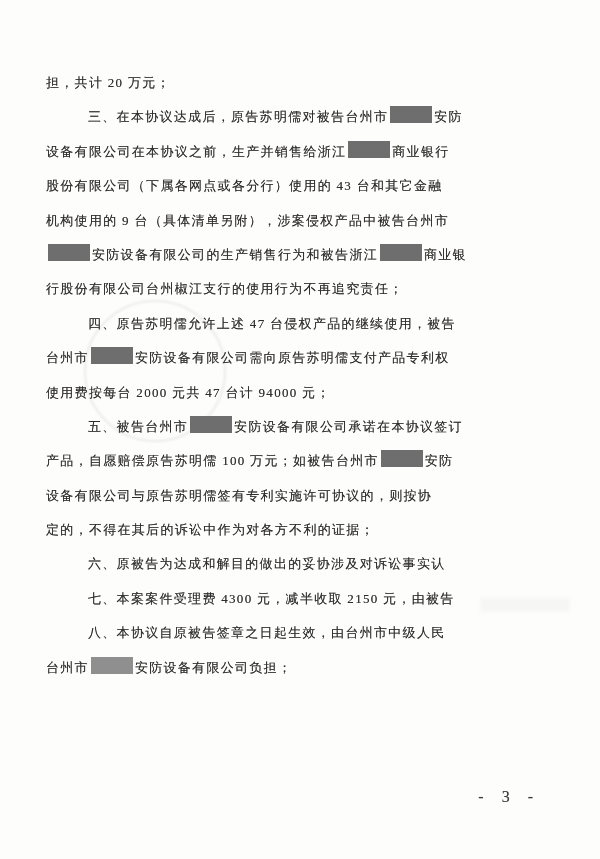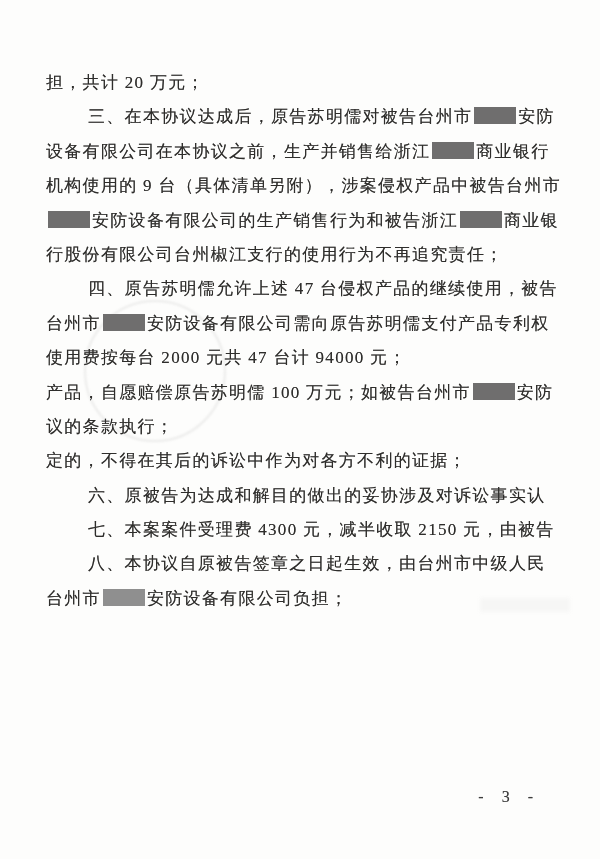--- a/index.html
+++ b/index.html
@@ -17,21 +17,21 @@
   }
   .content {
     position: absolute;
     left: 46px;
     top: 66px;
     width: 512px;
   }
   .line {
     height: 34.4px;
     line-height: 34.4px;
-    font-size: 17px;
+    font-size: 13px;
     letter-spacing: 1.3px;
     color: var(--text-color, #2e2d2b);
     white-space: nowrap;
     text-shadow: 0 0 0.5px rgba(45,45,45,0.55);
   }
   .line.indent { padding-left: 42px; }
   .seg { display: inline; }
   .redact {
     display: inline-block;
     width: 42px;
@@ -75,28 +75,30 @@
 </head>
 <body>
 
 <div class="page">
   <div class="seal-ghost"></div>
   <div class="smudge"></div>
   <div class="content">
       <div class="line"><span class="seg">担，共计 20 万元；</span></div>
       <div class="line indent"><span class="seg">三、在本协议达成后，原告苏明儒对被告台州市</span><span class="redact dark"></span><span class="seg">安防</span></div>
       <div class="line"><span class="seg">设备有限公司在本协议之前，生产并销售给浙江</span><span class="redact dark"></span><span class="seg">商业银行</span></div>
+      <div class="line"><span class="seg">股份有限公司（下属各网点或各分行）使用的 43 台和其它金融</span></div>
       <div class="line"><span class="seg">机构使用的 9 台（具体清单另附），涉案侵权产品中被告台州市</span></div>
       <div class="line"><span class="redact dark"></span><span class="seg">安防设备有限公司的生产销售行为和被告浙江</span><span class="redact dark"></span><span class="seg">商业银</span></div>
       <div class="line"><span class="seg">行股份有限公司台州椒江支行的使用行为不再追究责任；</span></div>
       <div class="line indent"><span class="seg">四、原告苏明儒允许上述 47 台侵权产品的继续使用，被告</span></div>
       <div class="line"><span class="seg">台州市</span><span class="redact dark"></span><span class="seg">安防设备有限公司需向原告苏明儒支付产品专利权</span></div>
       <div class="line"><span class="seg">使用费按每台 2000 元共 47 台计 94000 元；</span></div>
+      <div class="line indent"><span class="seg">五、被告台州市</span><span class="redact dark"></span><span class="seg">安防设备有限公司承诺在本协议签订</span></div>
       <div class="line"><span class="seg">产品，自愿赔偿原告苏明儒 100 万元；如被告台州市</span><span class="redact dark"></span><span class="seg">安防</span></div>
-      <div class="line"><span class="seg">议的条款执行；</span></div>
+      <div class="line"><span class="seg">设备有限公司与原告苏明儒签有专利实施许可协议的，则按协</span></div>
       <div class="line"><span class="seg">定的，不得在其后的诉讼中作为对各方不利的证据；</span></div>
       <div class="line indent"><span class="seg">六、原被告为达成和解目的做出的妥协涉及对诉讼事实认</span></div>
       <div class="line indent"><span class="seg">七、本案案件受理费 4300 元，减半收取 2150 元，由被告</span></div>
       <div class="line indent"><span class="seg">八、本协议自原被告签章之日起生效，由台州市中级人民</span></div>
       <div class="line"><span class="seg">台州市</span><span class="redact light"></span><span class="seg">安防设备有限公司负担；</span></div>
     </div>
   <div class="pagenum">- 3 -</div>
 </div>
 
 </body></html>

